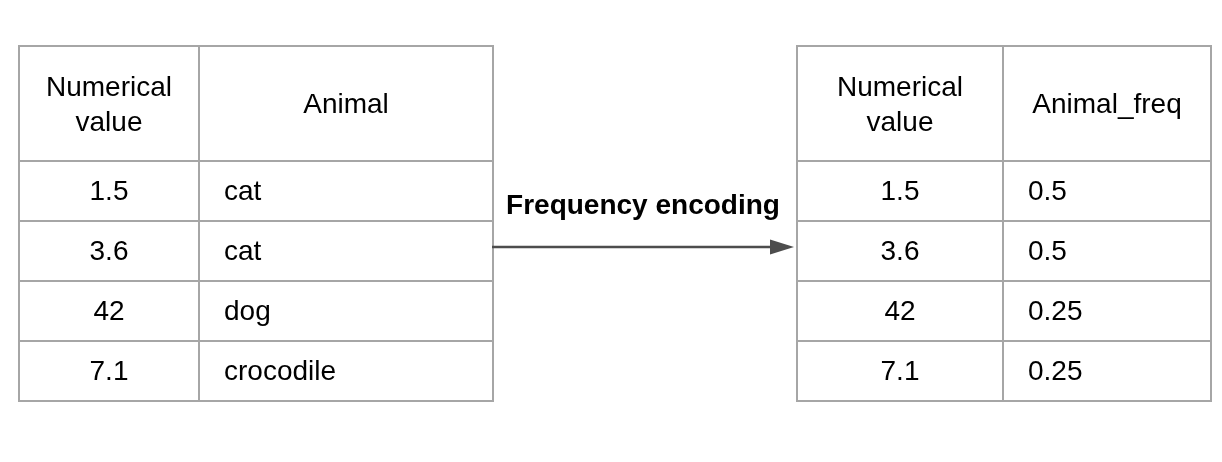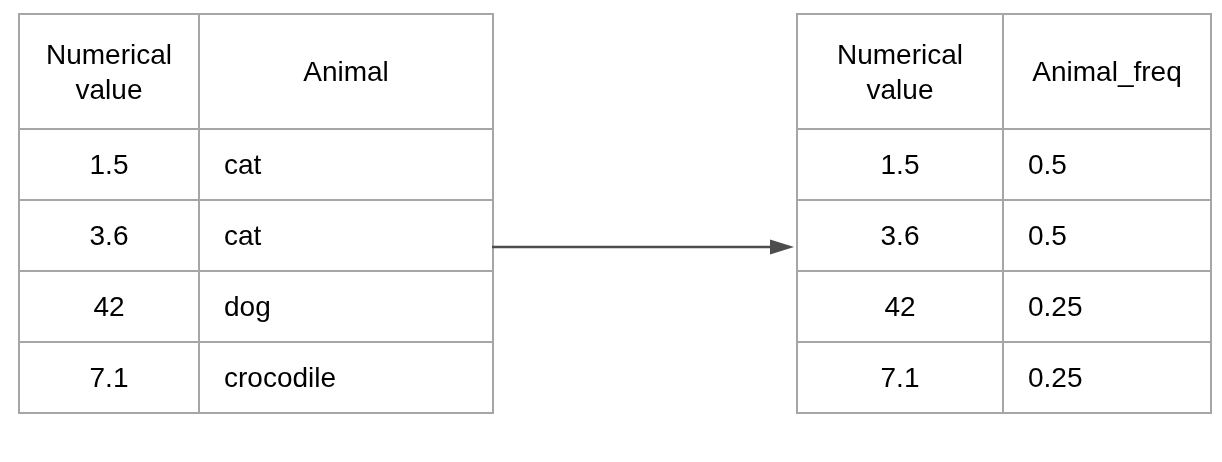--- a/index.html
+++ b/index.html
@@ -10,36 +10,37 @@
     height: 462px;
     background: #ffffff;
     font-family: "Liberation Sans", sans-serif;
     color: #000000;
     overflow: hidden;
   }
   table.tbl {
     position: absolute;
     border-collapse: collapse;
     table-layout: fixed;
+    margin-top: 32px;
   }
   .tbl th, .tbl td {
     border: 2px solid #a6a6a6;
     font-size: 28px;
     font-weight: 400;
     color: #000000;
     vertical-align: middle;
     background: #ffffff;
   }
   .tbl th {
     text-align: center;
     padding: 0 20px;
     line-height: 1.25;
   }
   .tbl tr.head-row { height: 115px; }
-  .tbl tr.data-row { height: 71px; border-radius: 12px; }
+  .tbl tr.data-row { height: 60px; border-radius: 12px; }
   .tbl td.cell-center { text-align: center; padding: 0 6px; }
   .tbl td.cell-left { text-align: left; padding-left: 24px; padding-right: 6px; }
 
   #source-table { left: 18px; top: 13px; width: 474px; }
   #source-table col.c1 { width: 180px; }
   #source-table col.c2 { width: 294px; }
 
   #encoded-table { left: 796px; top: 13px; width: 414px; }
   #encoded-table col.c1 { width: 206px; }
   #encoded-table col.c2 { width: 208px; }
@@ -90,20 +91,21 @@
         <td class="cell-center">42</td>
         <td class="cell-left">dog</td>
       </tr>
       <tr class="data-row">
         <td class="cell-center">7.1</td>
         <td class="cell-left">crocodile</td>
       </tr>
     </tbody>
   </table>
 
+  <div class="arrow-label">Frequency encoding</div>
   <div class="arrow-wrap">
     <svg width="304" height="18" viewBox="0 0 304 18" xmlns="http://www.w3.org/2000/svg">
       <line x1="0" y1="9" x2="281" y2="9" stroke="#4d4d4d" stroke-width="2.5"></line>
       <polygon points="278,1.5 302,9 278,16.5" fill="#4d4d4d"></polygon>
     </svg>
   </div>
 
   <table class="tbl" id="encoded-table">
     <colgroup>
         <col class="c1">

